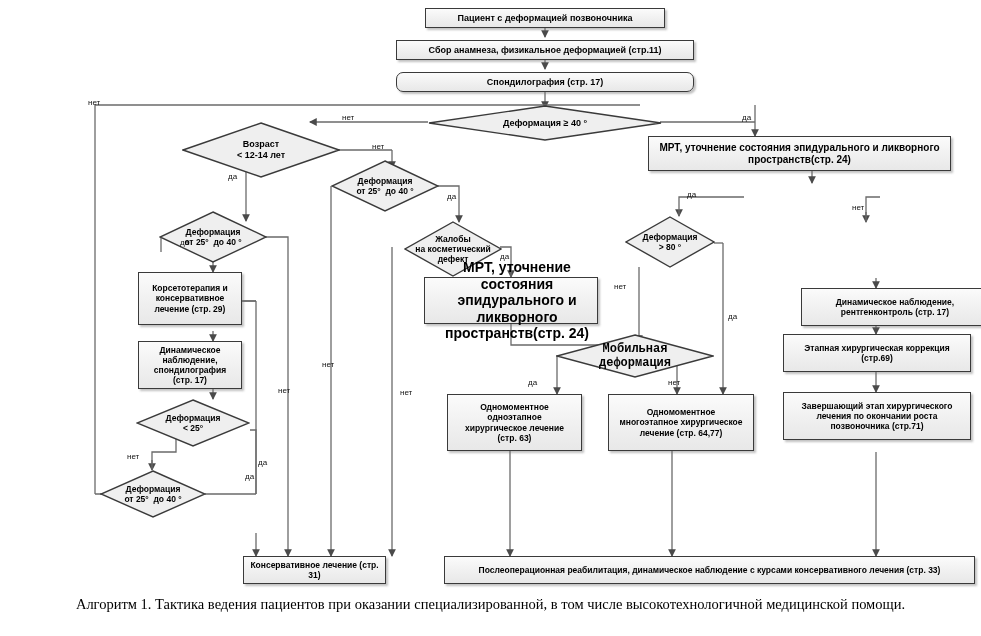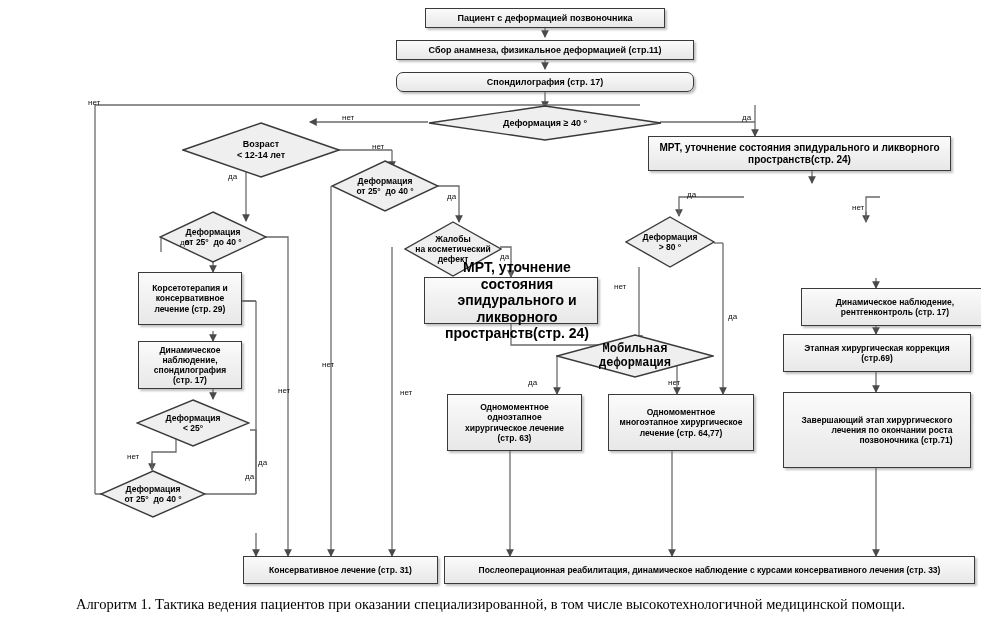--- a/index.html
+++ b/index.html
@@ -238,33 +238,33 @@
 
 
   <div class="node" style="left:801px;top:288px;width:188px;height:38px;font-size:8.5px;">
     <span>Динамическое наблюдение,<br>рентгенконтроль (стр. 17)</span>
   </div>
 
   <div class="node" style="left:783px;top:334px;width:188px;height:38px;font-size:8.5px;">
     <span>Этапная хирургическая коррекция<br>(стр.69)</span>
   </div>
 
-  <div class="node" style="left:783px;top:392px;width:188px;height:76px;font-size:8.5px;text-align:right;">
+  <div class="node" style="left:783px;top:392px;width:188px;height:48px;font-size:8.5px;">
     <span>Завершающий этап хирургического<br>лечения по окончании роста<br>позвоночника (стр.71)</span>
   </div>
 
   <div class="node" style="left:447px;top:394px;width:135px;height:57px;font-size:8.5px;">
     <span>Одномоментное<br>одноэтапное<br>хирургическое лечение<br>(стр. 63)</span>
   </div>
 
   <div class="node" style="left:608px;top:394px;width:146px;height:57px;font-size:8.5px;">
     <span>Одномоментное<br>многоэтапное хирургическое<br>лечение (стр. 64,77)</span>
   </div>
 
-  <div class="node" style="left:243px;top:556px;width:195px;height:28px;font-size:8.5px;">
+  <div class="node" style="left:243px;top:556px;width:143px;height:28px;font-size:8.5px;">
     <span>Консервативное лечение (стр. 31)</span>
   </div>
 
   <div class="node" style="left:444px;top:556px;width:531px;height:28px;font-size:8.5px;">
     <span>Послеоперационная реабилитация, динамическое наблюдение с курсами консервативного лечения (стр. 33)</span>
   </div>
 
   <span class="lbl" style="left:88px;top:98px;">нет</span>
   <span class="lbl" style="left:342px;top:113px;">нет</span>
   <span class="lbl" style="left:742px;top:113px;">да</span>

